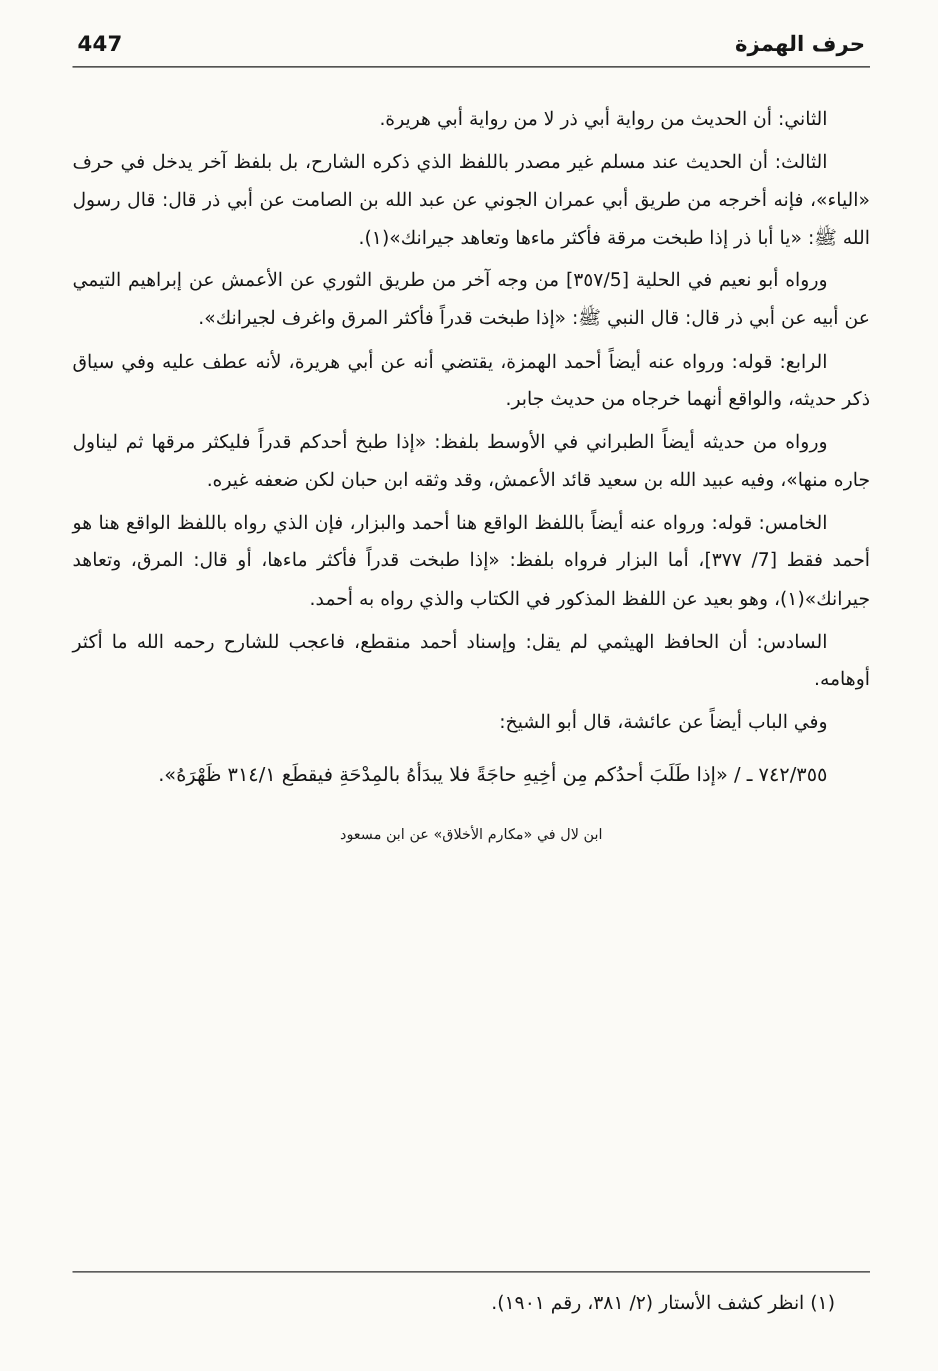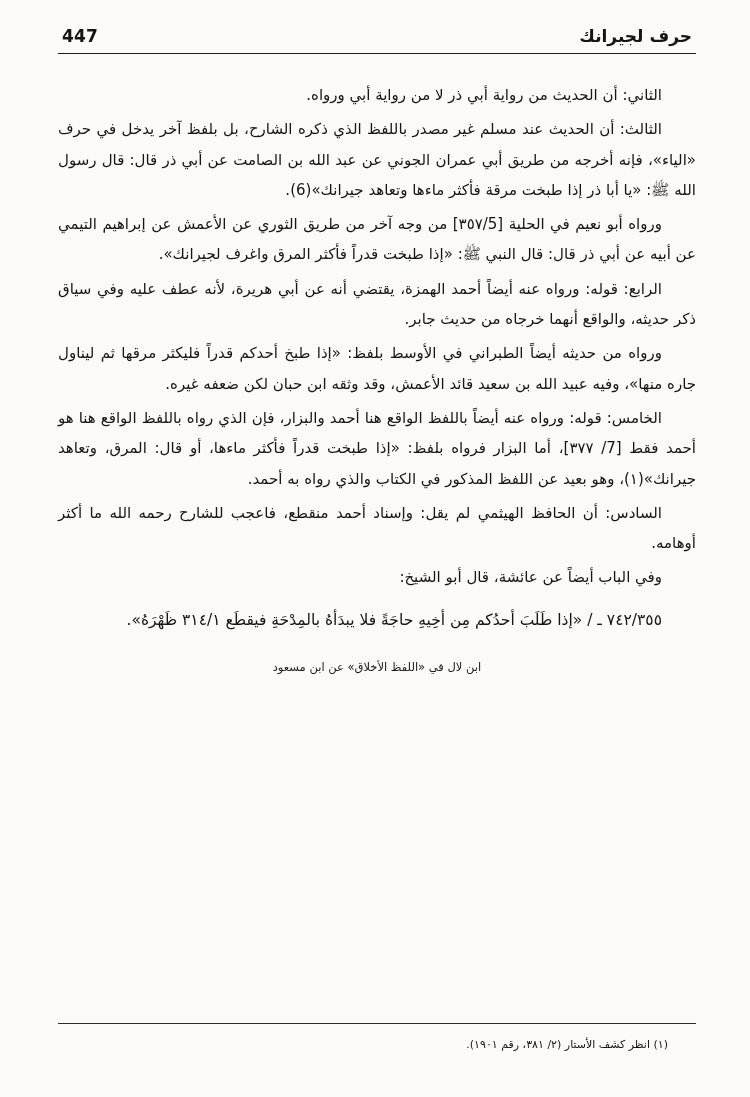--- a/index.html
+++ b/index.html
@@ -57,48 +57,48 @@
     margin-top: 20px;
     color: #1b1b1b;
   }
   .page-footer { margin-top: auto; }
   .foot-rule {
     border: none;
     border-top: 1.2px solid #2a2a2a;
     margin: 0 0 12px 0;
   }
   .footnote {
-    font-size: 11px;
+    font-size: 15px;
     line-height: 1.7;
     padding-right: 28px;
     padding-bottom: 26px;
   }
 </style>
 </head>
 <body>
 
 <div class="page">
 
   <div class="page-header">
-    <span>حرف لجيرانك</span>
+    <span>حرف الهمزة</span>
     <span>447</span>
   </div>
   <hr class="header-rule">
 
   <div class="content">
-    <p>الثاني: أن الحديث من رواية أبي ذر لا من رواية أبي ورواه.</p>
-    <p>الثالث: أن الحديث عند مسلم غير مصدر باللفظ الذي ذكره الشارح، بل بلفظ آخر يدخل في حرف «الياء»، فإنه أخرجه من طريق أبي عمران الجوني عن عبد الله بن الصامت عن أبي ذر قال: قال رسول الله ﷺ: «يا أبا ذر إذا طبخت مرقة فأكثر ماءها وتعاهد جيرانك»(6).</p>
+    <p>الثاني: أن الحديث من رواية أبي ذر لا من رواية أبي هريرة.</p>
+    <p>الثالث: أن الحديث عند مسلم غير مصدر باللفظ الذي ذكره الشارح، بل بلفظ آخر يدخل في حرف «الياء»، فإنه أخرجه من طريق أبي عمران الجوني عن عبد الله بن الصامت عن أبي ذر قال: قال رسول الله ﷺ: «يا أبا ذر إذا طبخت مرقة فأكثر ماءها وتعاهد جيرانك»(١).</p>
     <p>ورواه أبو نعيم في الحلية [٣٥٧/5] من وجه آخر من طريق الثوري عن الأعمش عن إبراهيم التيمي عن أبيه عن أبي ذر قال: قال النبي ﷺ: «إذا طبخت قدراً فأكثر المرق واغرف لجيرانك».</p>
     <p>الرابع: قوله: ورواه عنه أيضاً أحمد الهمزة، يقتضي أنه عن أبي هريرة، لأنه عطف عليه وفي سياق ذكر حديثه، والواقع أنهما خرجاه من حديث جابر.</p>
     <p>ورواه من حديثه أيضاً الطبراني في الأوسط بلفظ: «إذا طبخ أحدكم قدراً فليكثر مرقها ثم ليناول جاره منها»، وفيه عبيد الله بن سعيد قائد الأعمش، وقد وثقه ابن حبان لكن ضعفه غيره.</p>
     <p>الخامس: قوله: ورواه عنه أيضاً باللفظ الواقع هنا أحمد والبزار، فإن الذي رواه باللفظ الواقع هنا هو أحمد فقط [7/ ٣٧٧]، أما البزار فرواه بلفظ: «إذا طبخت قدراً فأكثر ماءها، أو قال: المرق، وتعاهد جيرانك»(١)، وهو بعيد عن اللفظ المذكور في الكتاب والذي رواه به أحمد.</p>
     <p>السادس: أن الحافظ الهيثمي لم يقل: وإسناد أحمد منقطع، فاعجب للشارح رحمه الله ما أكثر أوهامه.</p>
     <p>وفي الباب أيضاً عن عائشة، قال أبو الشيخ:</p>
     <p class="entry">٧٤٢/٣٥٥ ـ / «إذا طَلَبَ أحدُكم مِن أخِيهِ حاجَةً فلا يبدَأهُ بالمِدْحَةِ فيقطَع ٣١٤/١ ظَهْرَهُ».</p>
-    <div class="attribution">ابن لال في «اللفظ الأخلاق» عن ابن مسعود</div>
+    <div class="attribution">ابن لال في «مكارم الأخلاق» عن ابن مسعود</div>
   </div>
 
   <div class="page-footer">
     <hr class="foot-rule">
     <div class="footnote">(١) انظر كشف الأستار (٢/ ٣٨١، رقم ١٩٠١).</div>
   </div>
 
 </div>
 
 </body></html>

